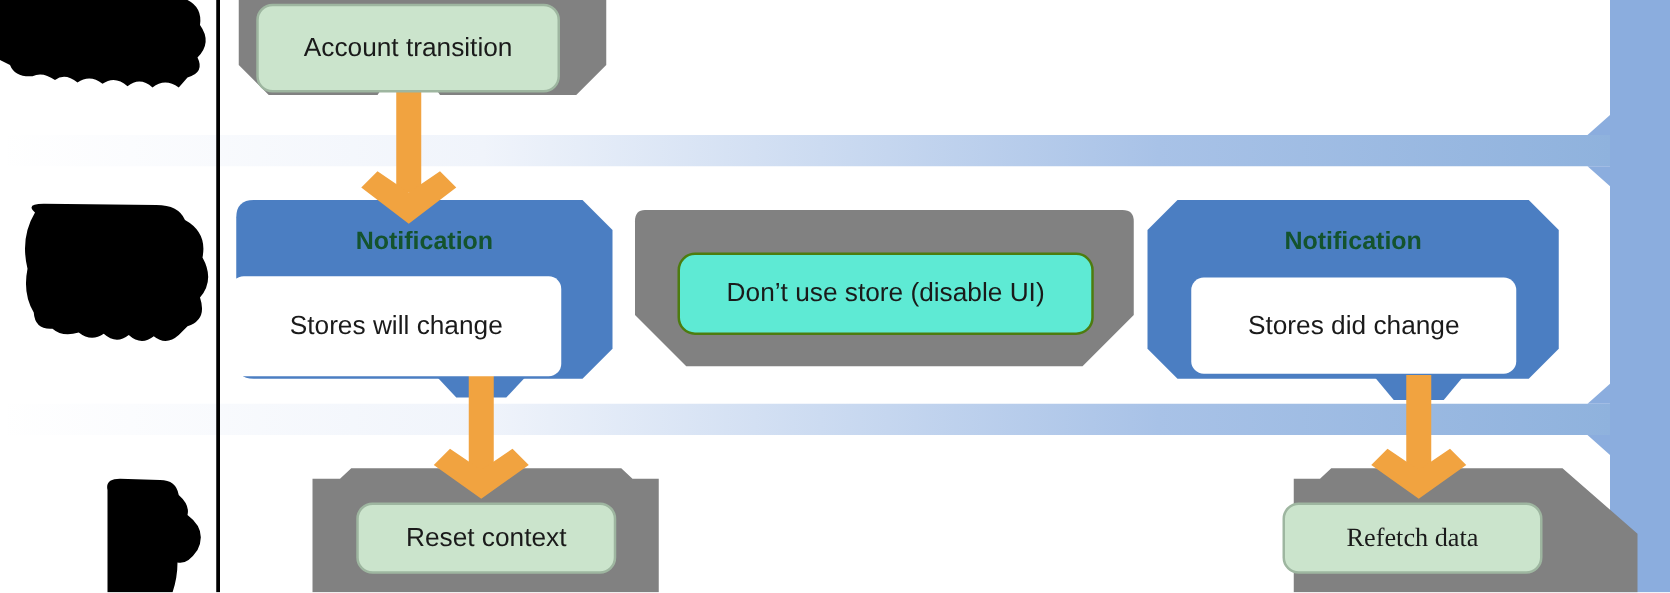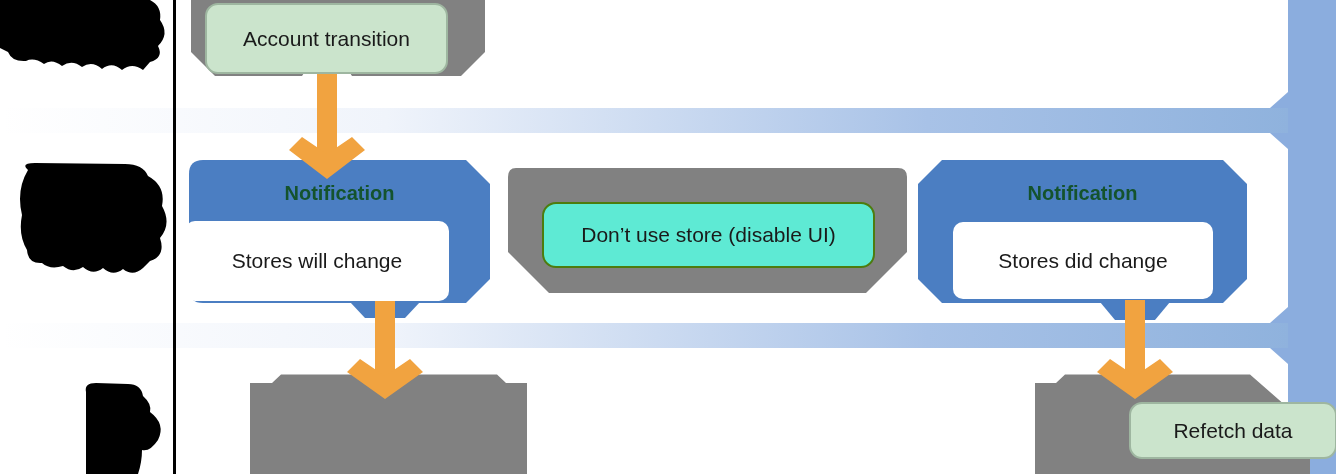--- a/index.html
+++ b/index.html
@@ -90,18 +90,21 @@
 
   <div class="label pill-salmon" style="left:542px;top:202px;width:333px;height:66px;">
     <span>Don’t use store (disable UI)</span>
   </div>
 
   <div class="notif-title" style="left:918px;top:176px;width:329px;height:34px;">Notification</div>
   <div class="label pill-white" style="left:953px;top:222px;width:260px;height:77px;">
     <span>Stores did change</span>
   </div>
 
+  <div class="label pill-green" style="left:285px;top:402px;width:208px;height:57px;">
+    <span>Reset context</span>
+  </div>
 
-  <div class="label pill-green" style="left:1129px;top:402px;width:208px;height:57px;">
+  <div class="label pill-green" style="left:1026px;top:402px;width:208px;height:57px;font-family:Liberation Serif, serif;">
     <span>Refetch data</span>
   </div>
 
 </div>
 
 </body></html>

